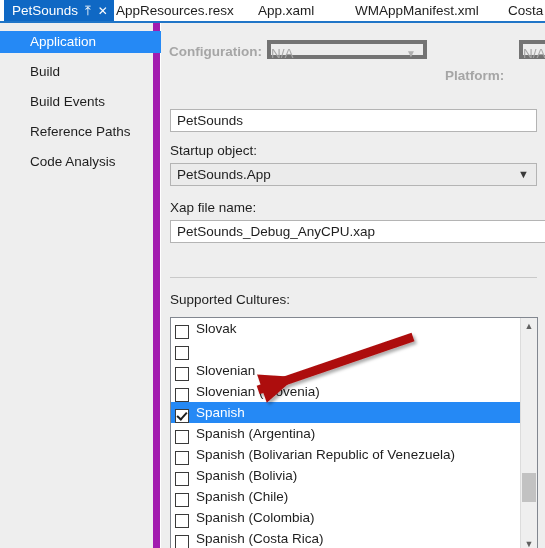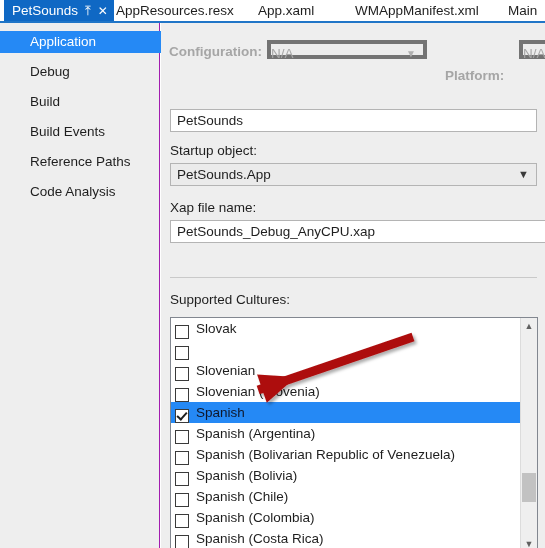--- a/index.html
+++ b/index.html
@@ -54,21 +54,21 @@
     cursor: pointer;
   }
   .pin-icon { transform: rotate(0deg); font-size: 13px; }
 
   
   #left-pane {
     position: absolute;
     left: 0; top: 23px;
     width: 160px; height: 525px;
     background: #eeeeee;
-    border-right: 1px solid #a21caf;
+    border-right: 7px solid #a21caf;
     box-sizing: border-box;
   }
   .nav-item {
     position: relative;
     height: 22px;
     line-height: 22px;
     padding-left: 30px;
     font-size: 13.5px;
     color: #1e1e1e;
     cursor: pointer;
@@ -194,21 +194,21 @@
     padding-left: 4px;
     font-size: 13.5px;
     color: #1e1e1e;
     white-space: nowrap;
     display: flex;
     align-items: flex-end;
     cursor: default;
   }
   .list-row.selected {
     background: #2589f5;
-    color: #0f172a;
+    color: #ffffff;
   }
   .cb {
     display: inline-block;
     width: 12px; height: 12px;
     border: 1px solid #3a3a3a;
     background: #ffffff;
     margin-right: 7px;
     position: relative;
     flex: 0 0 auto;
     cursor: pointer;
@@ -267,26 +267,25 @@
 
 <div id="tab-strip">
     <div class="tab active" style="left: 4px;">
       <span class="tab-label">PetSounds</span>
       <span class="pin-icon">⤒</span>
       <span class="close-icon">✕</span>
     </div>
     <div class="tab" style="left: 116px;"><span class="tab-label">AppResources.resx</span></div>
     <div class="tab" style="left: 258px;"><span class="tab-label">App.xaml</span></div>
     <div class="tab" style="left: 355px;"><span class="tab-label">WMAppManifest.xml</span></div>
-    <div class="tab" style="left: 508px;"><span class="tab-label">Main</span></div>
+    <div class="tab" style="left: 508px;"><span class="tab-label">Costa</span></div>
   </div>
 
 <div id="left-pane">
     <div class="nav-item selected" style="margin-top: 8px;"><span>Application</span></div>
-    <div class="nav-item" style="margin-top: 8px;"><span>Debug</span></div>
     <div class="nav-item" style="margin-top: 8px;"><span>Build</span></div>
     <div class="nav-item" style="margin-top: 8px;"><span>Build Events</span></div>
     <div class="nav-item" style="margin-top: 8px;"><span>Reference Paths</span></div>
     <div class="nav-item" style="margin-top: 8px;"><span>Code Analysis</span></div>
   </div>
 
 <div id="content-pane">
 
   <div id="config-row">
     <div class="cfg-label" style="left:0;">Configuration:</div>

